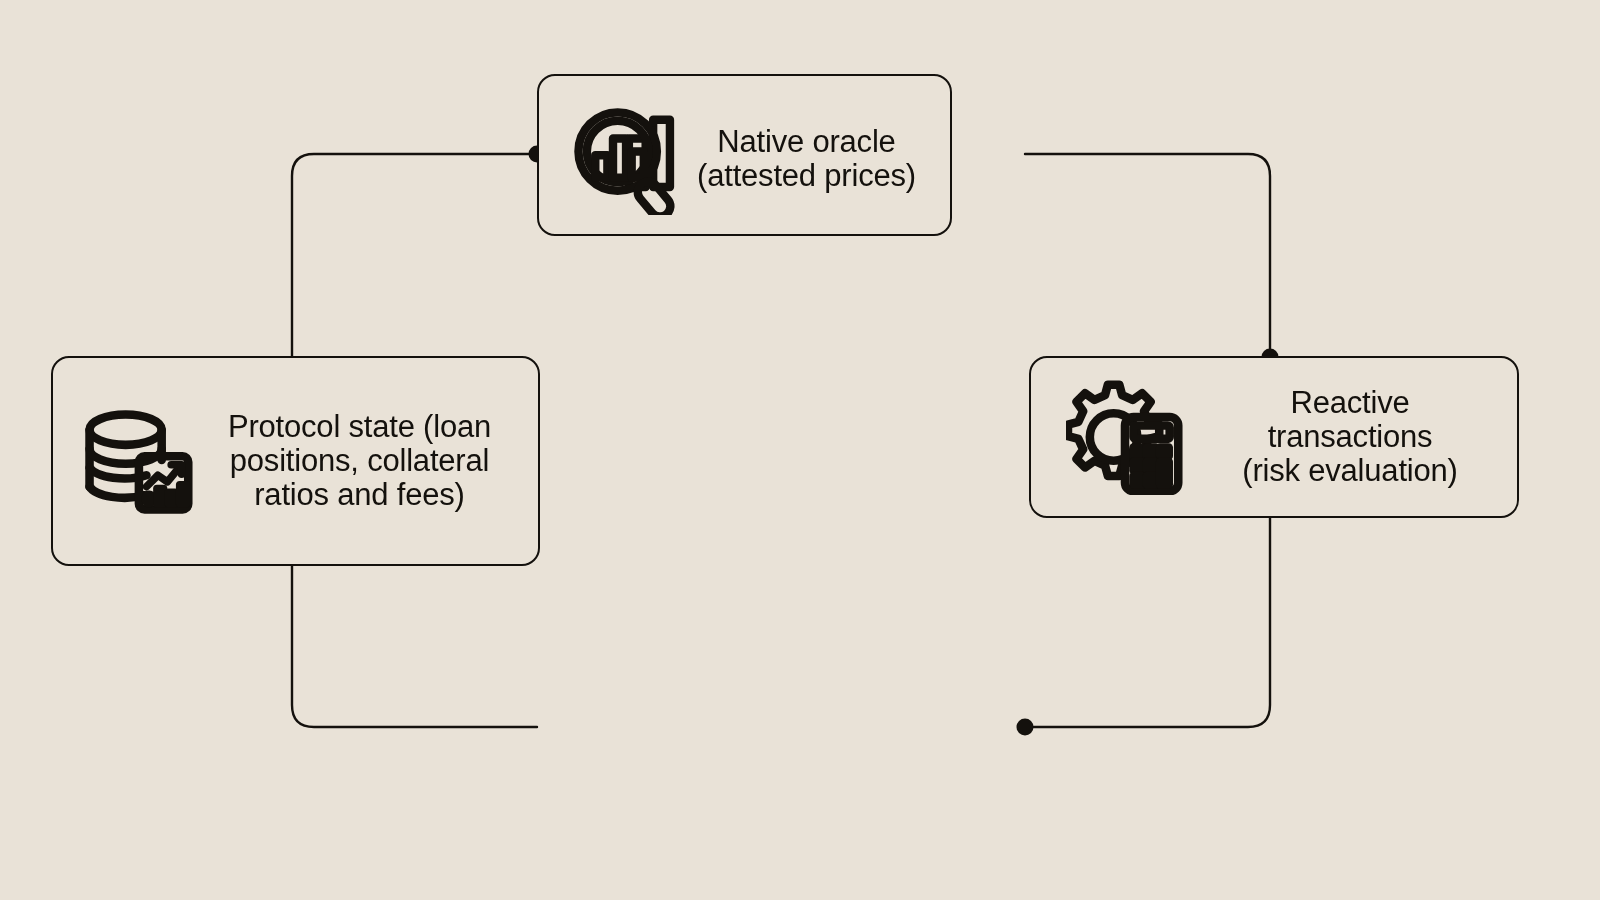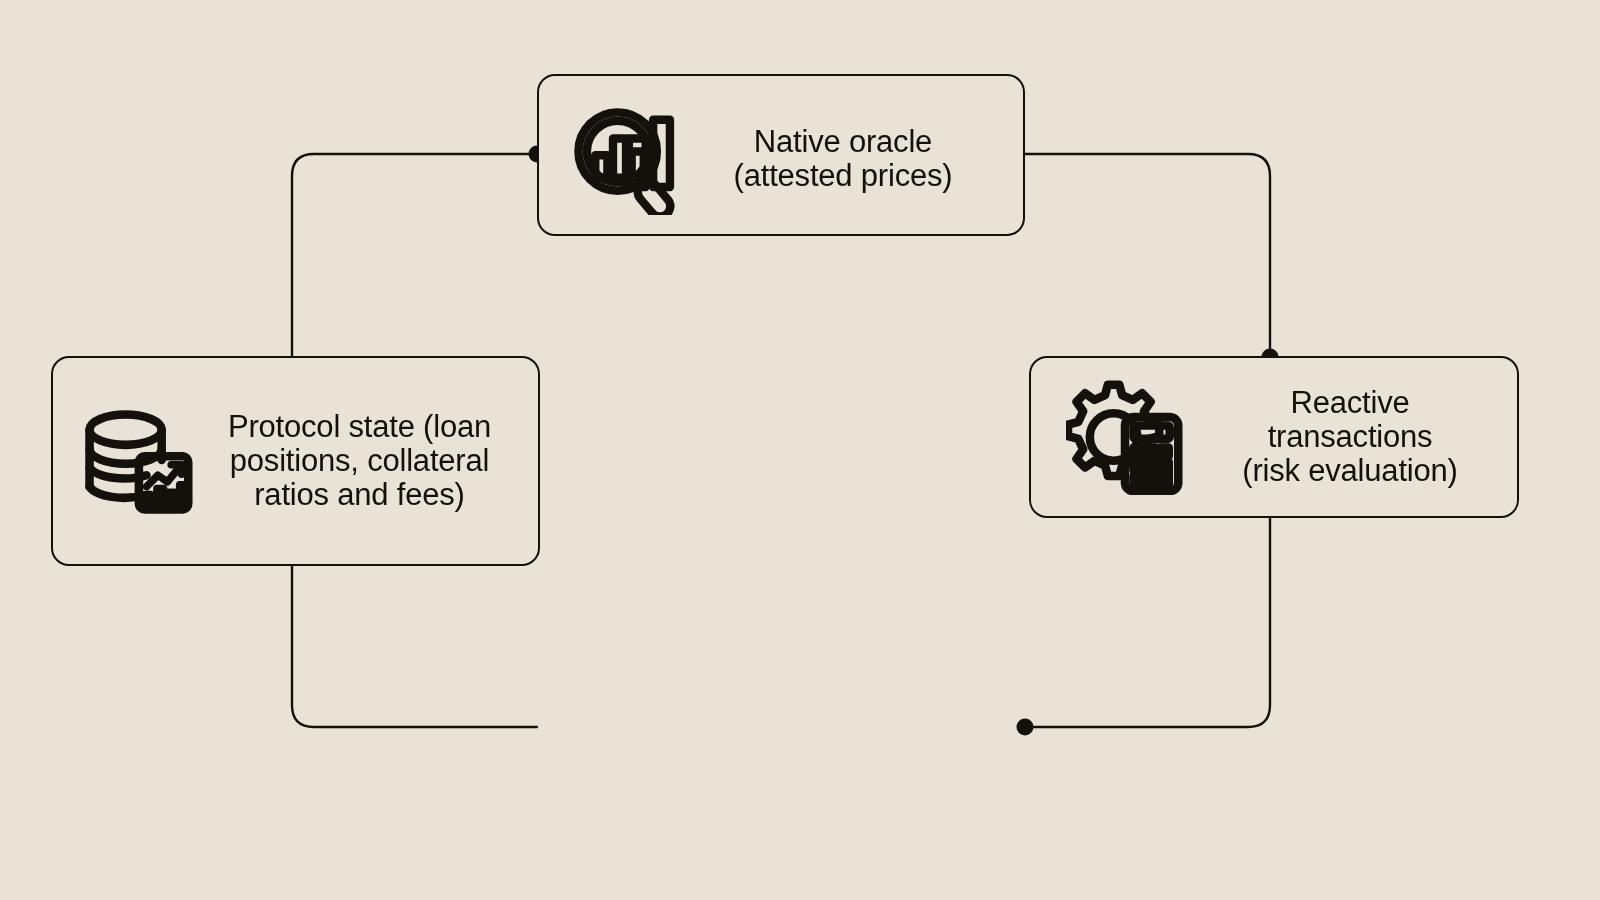--- a/index.html
+++ b/index.html
@@ -53,21 +53,21 @@
     line-height: 1.09;
     letter-spacing: -0.2px;
     white-space: pre-line;
     font-family: "Liberation Sans", sans-serif;
   }
 
   
   #node-oracle {
     left: 537px;
     top: 74px;
-    width: 488px;
+    width: 415px;
     height: 162px;
     padding: 8px 20px 0 26px;
   }
   #node-oracle .node-icon { width: 124px; height: 118px; }
   #node-oracle .node-label { padding-right: 6px; }
 
   #node-reactive {
     left: 1029px;
     top: 356px;
     width: 490px;

